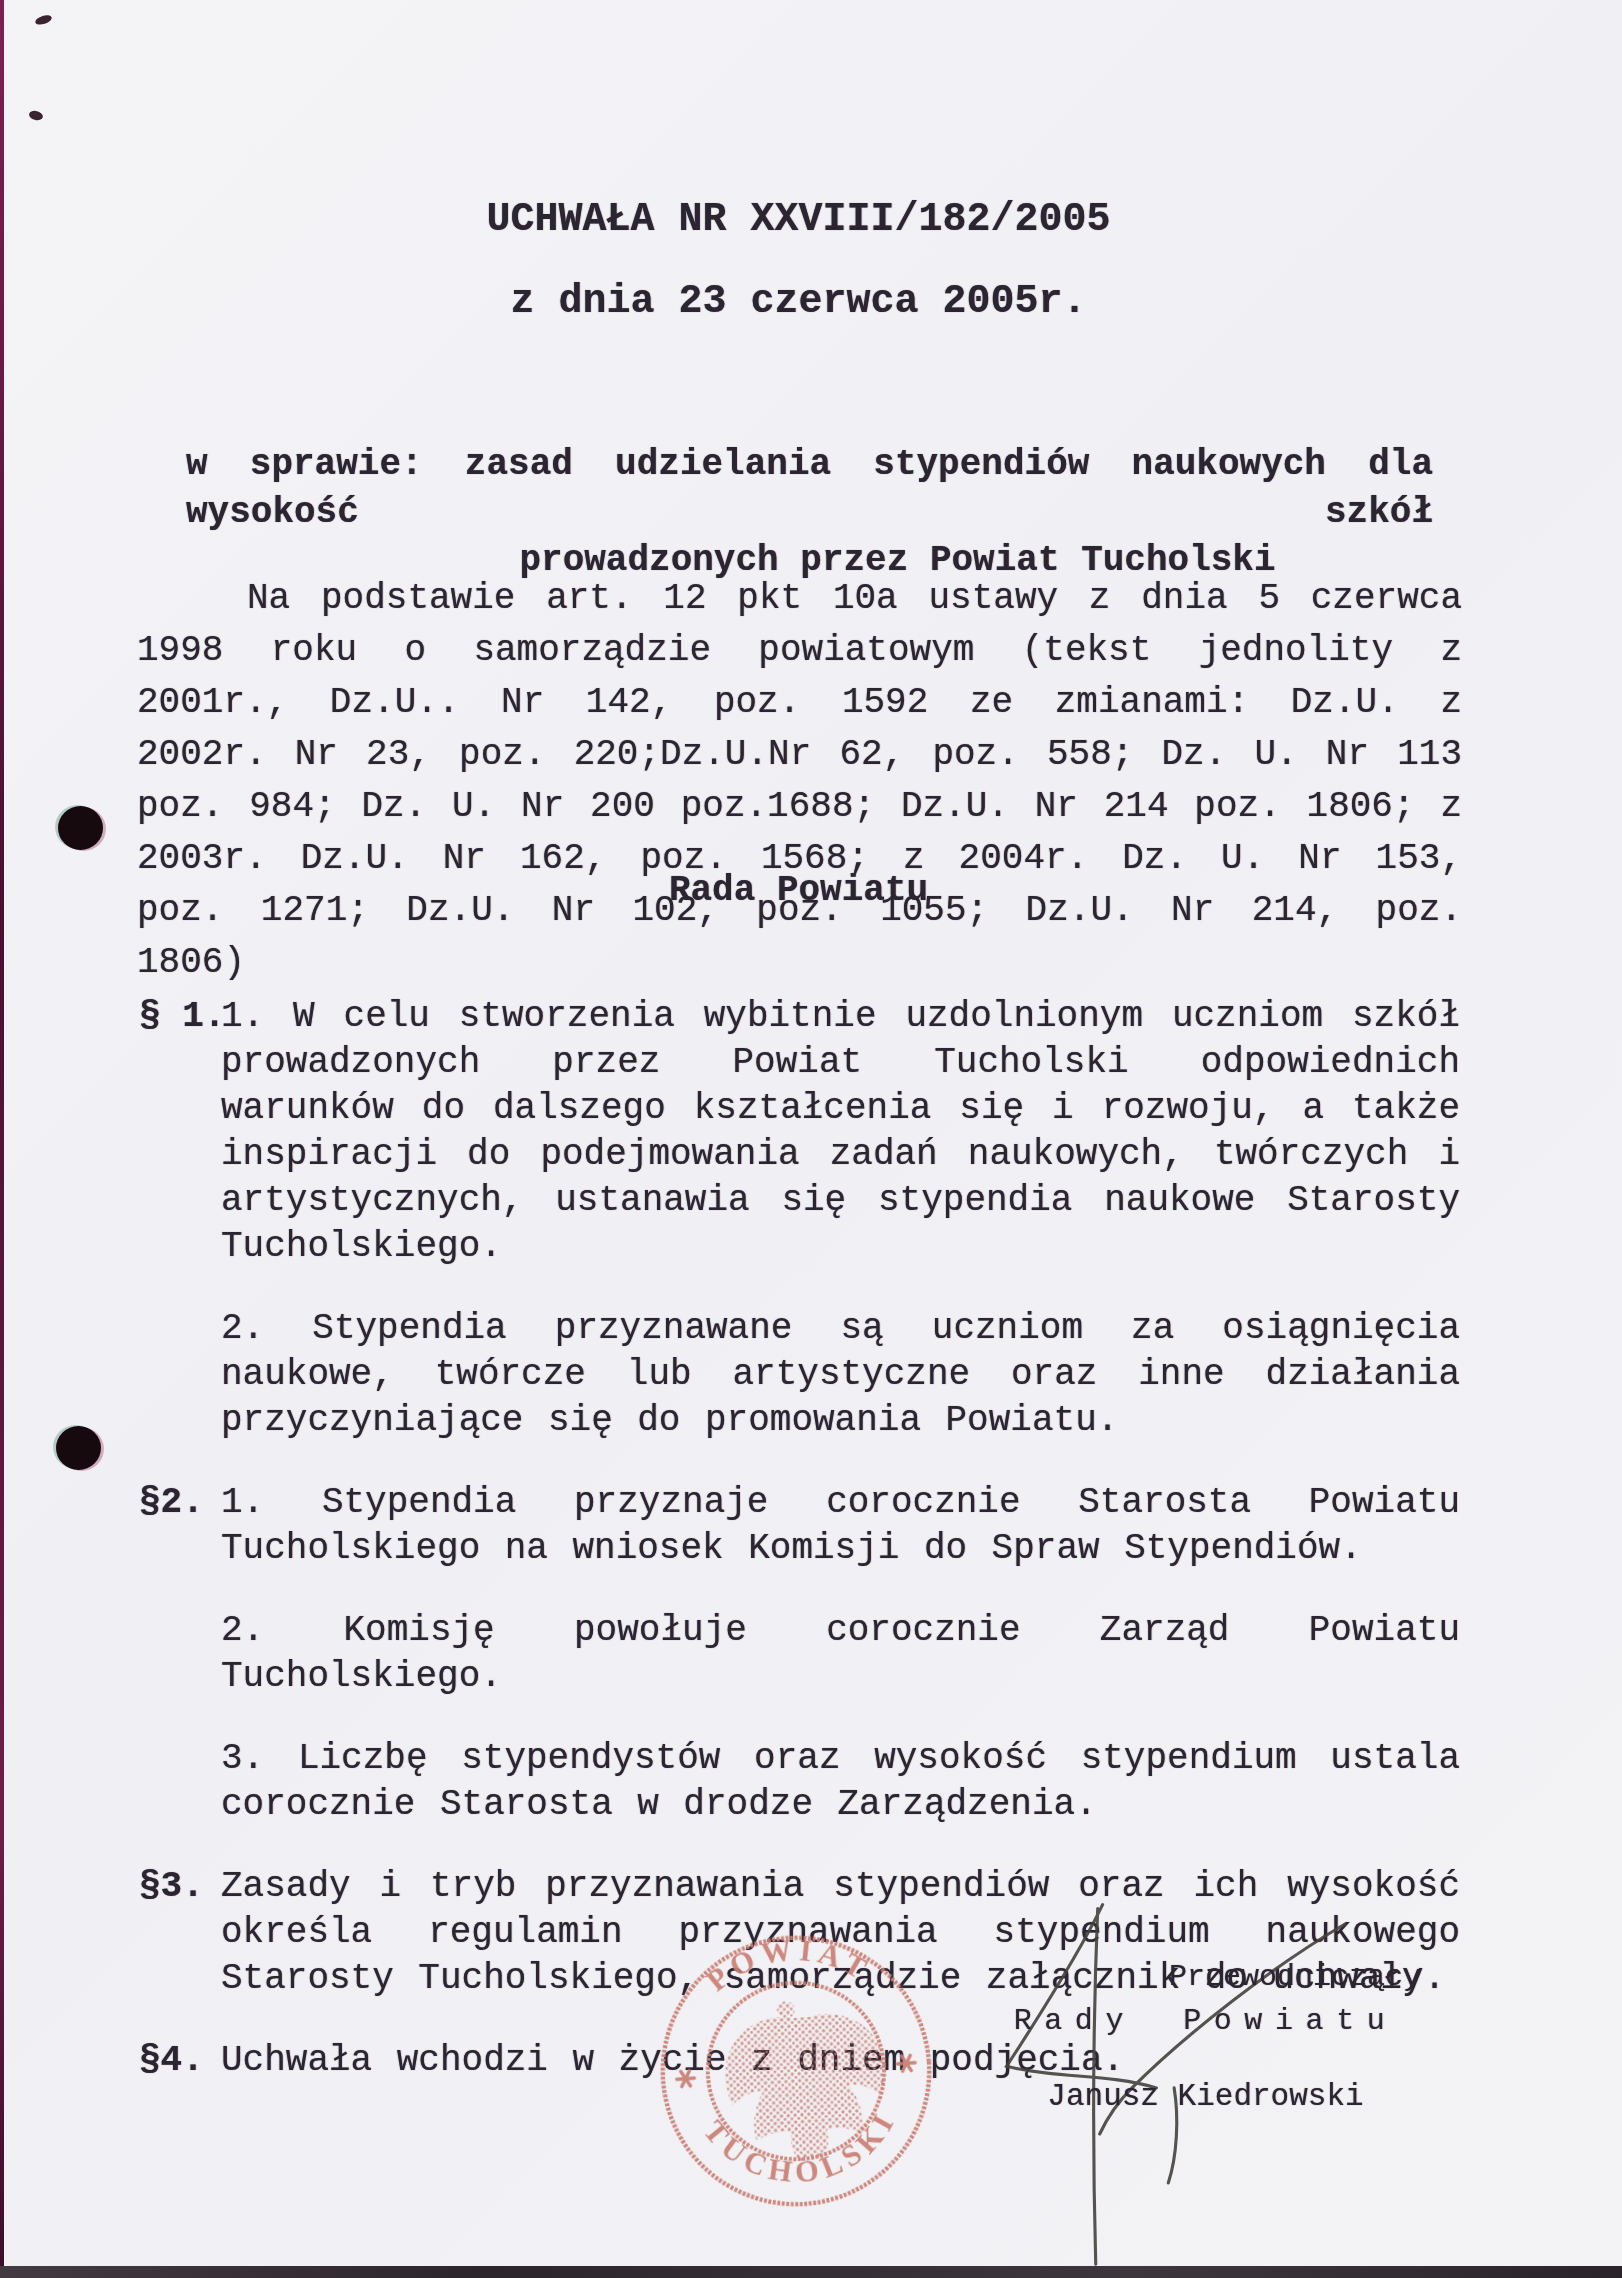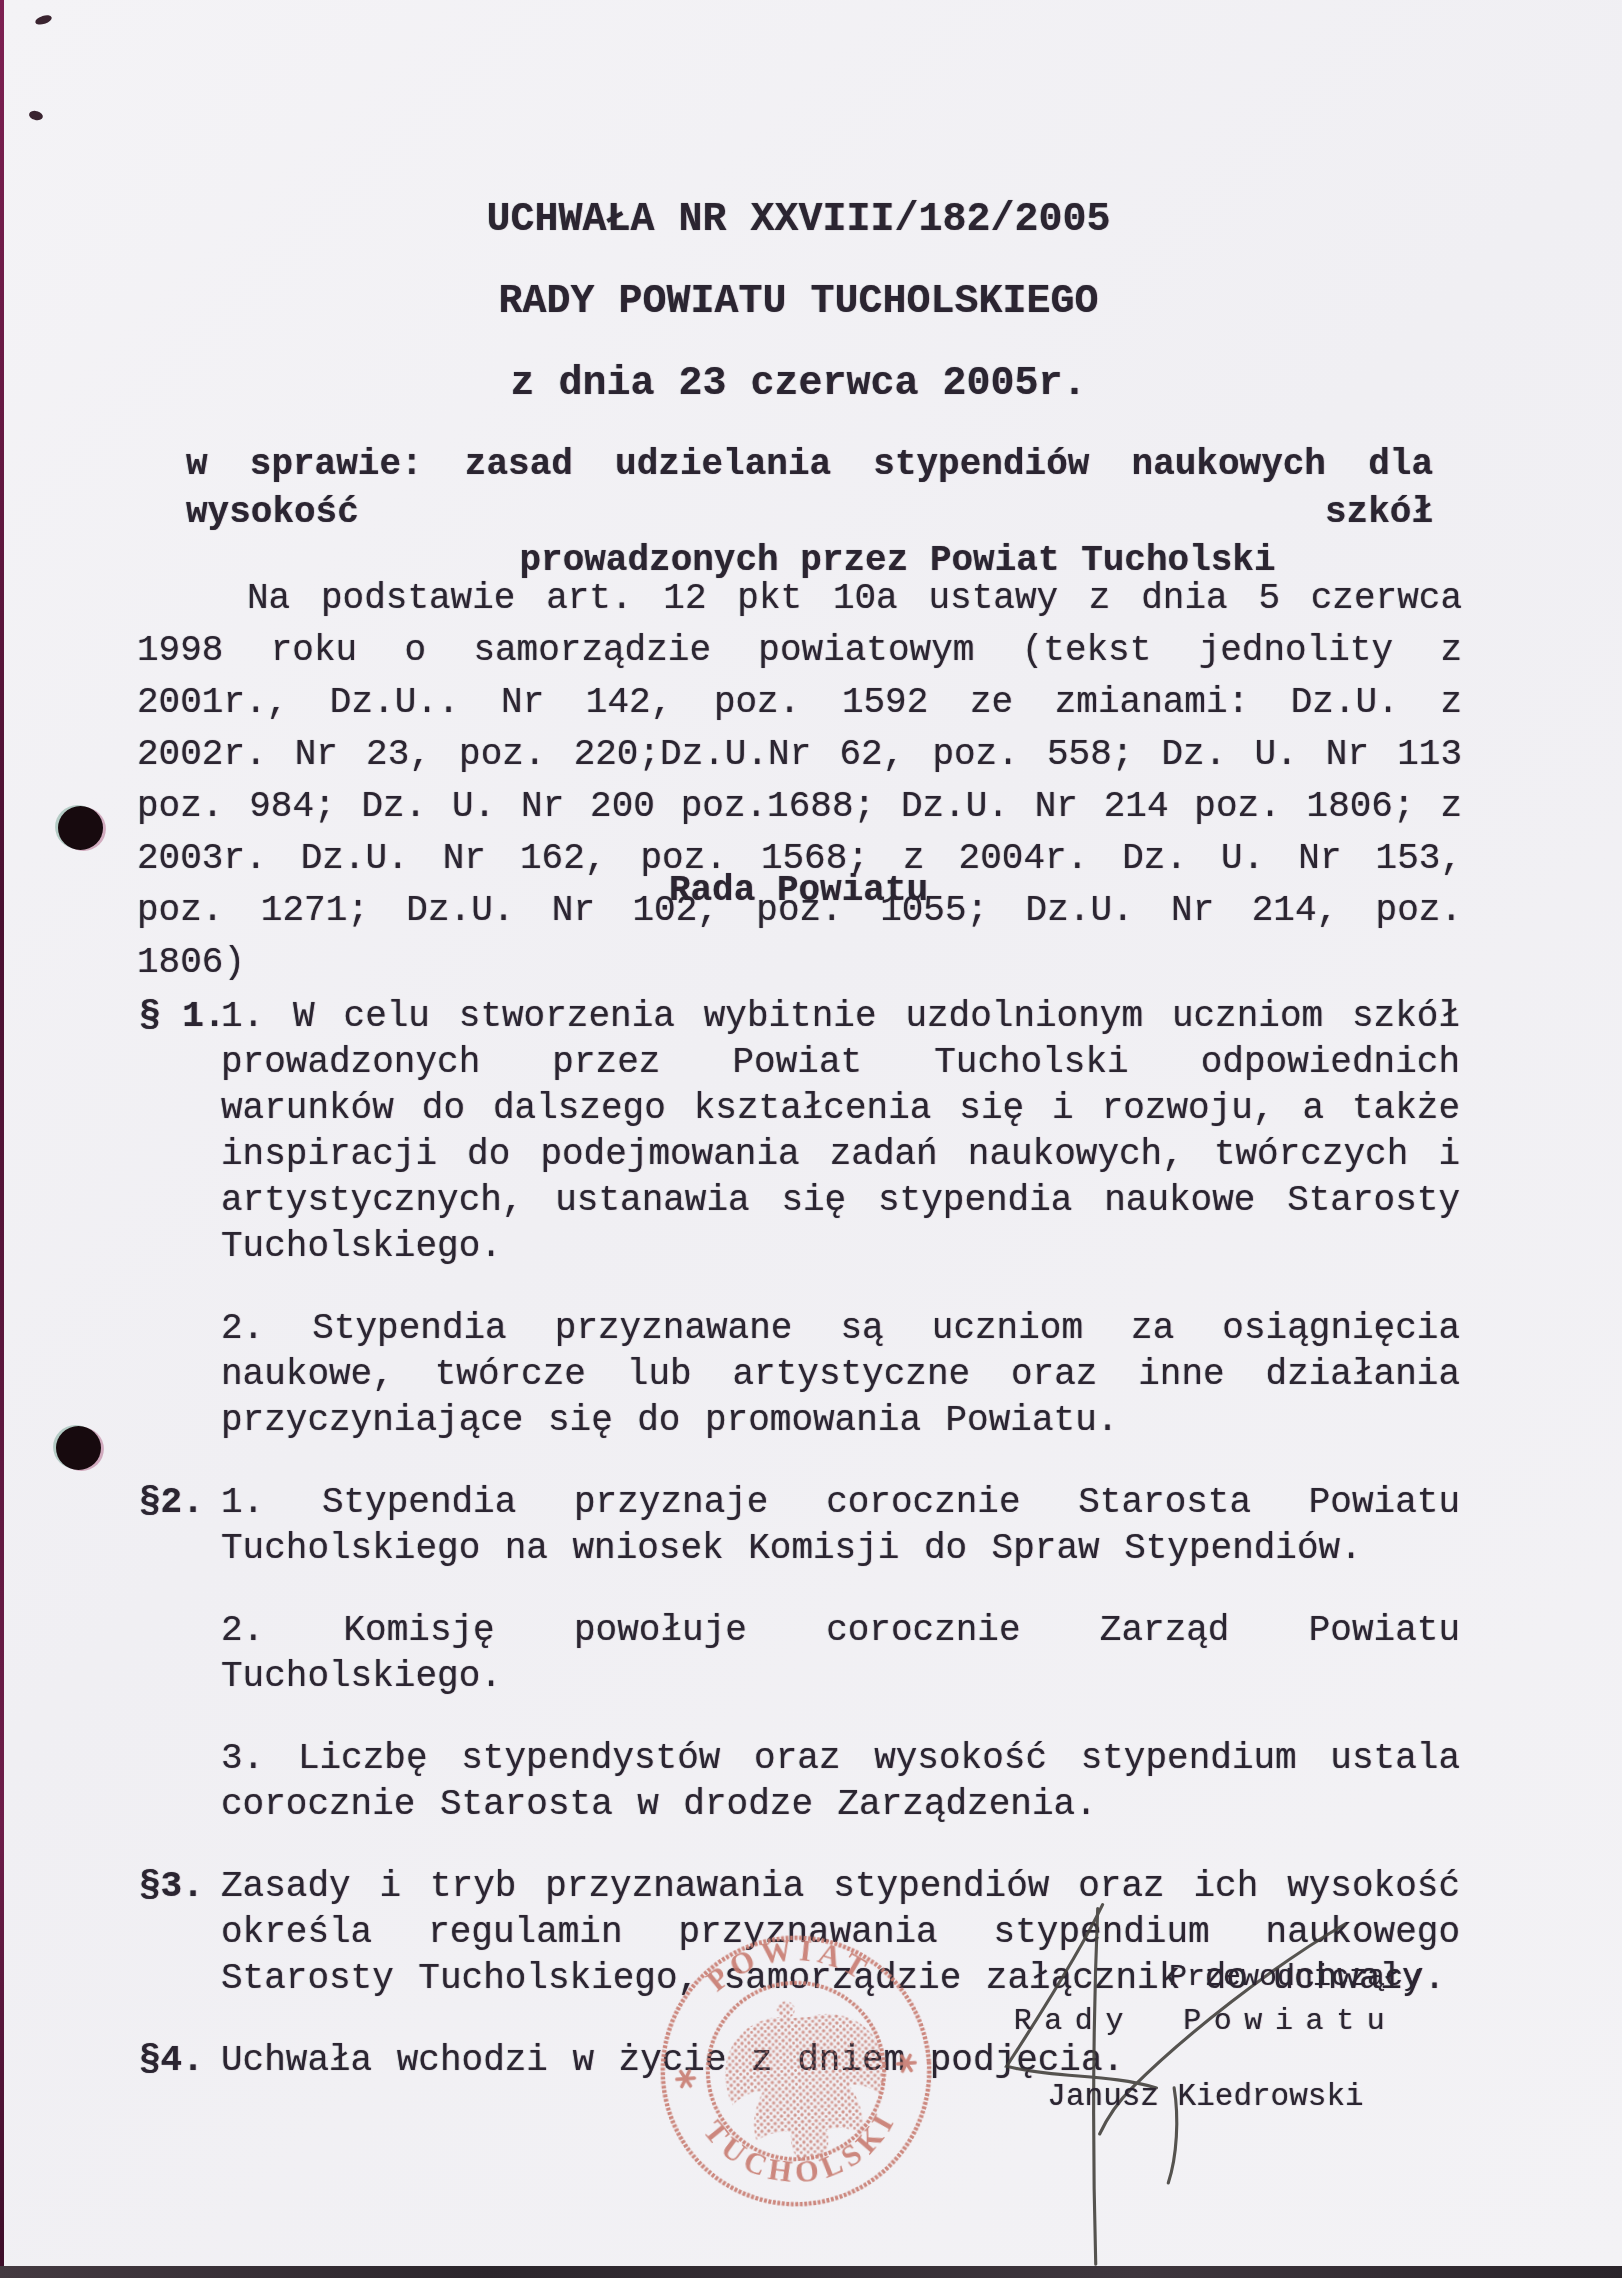--- a/index.html
+++ b/index.html
@@ -73,21 +73,20 @@
 
   <div class="edge-left"></div>
   <div class="edge-bottom"></div>
   <div class="speck speck-1"></div>
   <div class="speck speck-2"></div>
   <div class="hole hole-1"></div>
   <div class="hole hole-2"></div>
 
   <header class="doc-header ink">
     <div class="h-line">UCHWAŁA NR XXVIII/182/2005</div>
-    <div class="h-line">RADY POWIATU TUCHOLSKIEGO</div>
     <div class="h-line">z dnia 23 czerwca 2005r.</div>
   </header>
 
   <div class="subject ink">
     <div class="subject-l1">w sprawie: zasad udzielania stypendiów naukowych dla wysokość szkół</div>
     <div class="subject-l2">prowadzonych przez Powiat Tucholski</div>
   </div>
 
   <p class="legal-basis ink">Na podstawie art. 12 pkt 10a ustawy z dnia 5 czerwca 1998 roku o samorządzie powiatowym (tekst jednolity z 2001r., Dz.U.. Nr 142, poz. 1592 ze zmianami: Dz.U. z 2002r. Nr 23, poz. 220;Dz.U.Nr 62, poz. 558; Dz. U. Nr 113 poz. 984; Dz. U. Nr 200 poz.1688; Dz.U. Nr 214 poz. 1806; z 2003r. Dz.U. Nr 162, poz. 1568; z 2004r. Dz. U. Nr 153, poz. 1271; Dz.U. Nr 102, poz. 1055; Dz.U. Nr 214, poz. 1806)</p>
 

